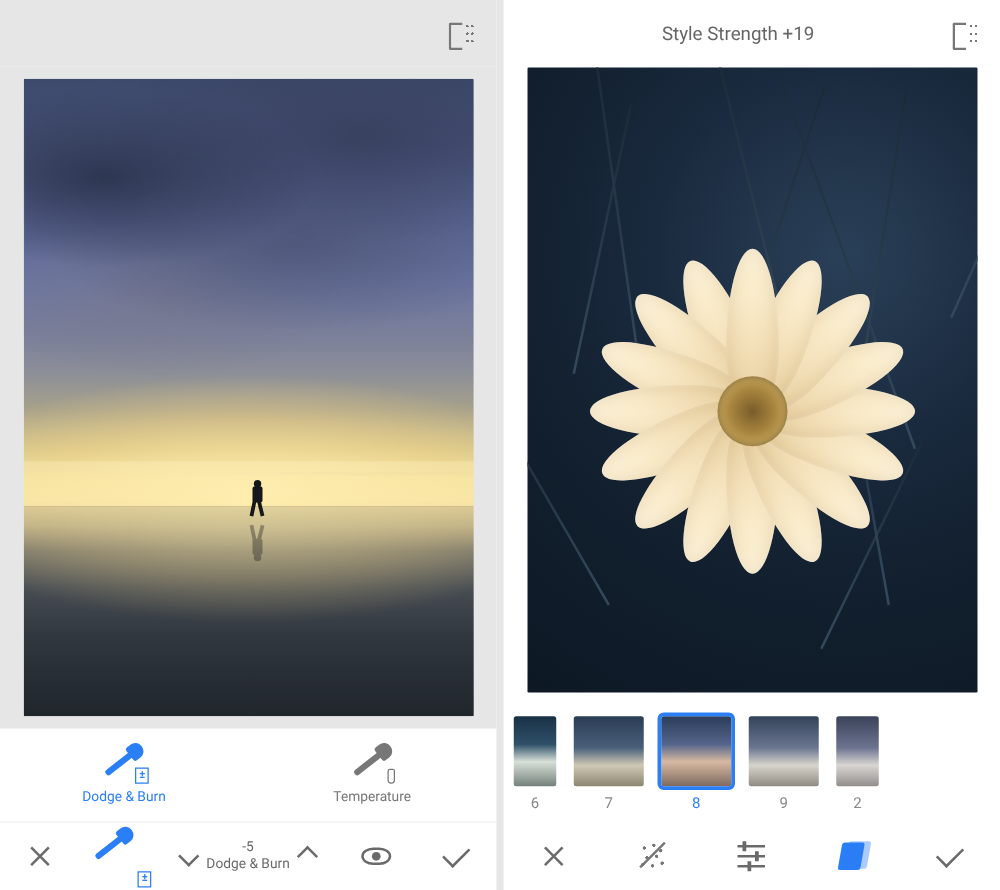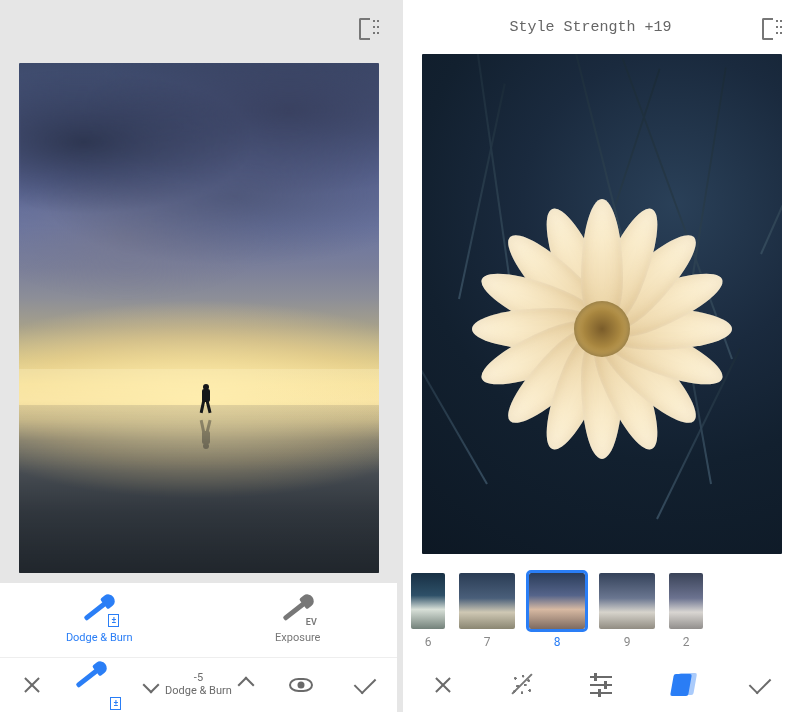--- a/index.html
+++ b/index.html
@@ -4,21 +4,21 @@
 <style>
 * { margin:0; padding:0; box-sizing:border-box; }
 html, body { width:800px; height:712px; overflow:hidden; font-family:-apple-system, Roboto, Arial, sans-serif; }
 body { background:#e6e6e6; display:flex; }
 
 .phone { height:712px; background:#fff; display:flex; flex-direction:column; position:relative; }
 .phone-left { width:397px; }
 .phone-right { width:397px; margin-left:6px; }
 
 
-.topbar { height:56px; display:flex; align-items:center; justify-content:flex-end; padding:0 16px; background:#e6e6e6; color:#666;font-family:Liberation Mono, monospace; }
+.topbar { height:56px; display:flex; align-items:center; justify-content:flex-end; padding:0 16px; background:#e6e6e6; color:#666; }
 .topbar.light { background:#fff; }
 .topbar .title { flex:1; text-align:center; font-size:15px; }
 .compare-icon { width:22px; height:18px; position:relative; }
 .compare-icon::before { content:""; position:absolute; left:0; top:0; width:9px; height:18px; border:2px solid #777; border-right:none; border-radius:2px 0 0 2px; }
 .compare-icon::after { content:""; position:absolute; right:0; top:0; width:9px; height:18px; background:
  radial-gradient(circle at 2px 3px,#777 1px,transparent 1px),
  radial-gradient(circle at 6px 3px,#777 1px,transparent 1px),
  radial-gradient(circle at 2px 9px,#777 1px,transparent 1px),
  radial-gradient(circle at 6px 9px,#777 1px,transparent 1px),
  radial-gradient(circle at 2px 15px,#777 1px,transparent 1px),
@@ -172,23 +172,23 @@
   <div class="tool active">
    <div class="ticon">
           <div class="brush"></div>
           <div class="badge box">±</div>
         </div>
    <span>Dodge &amp; Burn</span>
   </div>
   <div class="tool">
    <div class="ticon">
           <div class="brush"></div>
-          <div class="badge">EV</div>
-        </div>
-   <span>Exposure</span>
+          <div class="badge therm"></div>
+        </div>
+   <span>Temperature</span>
   </div>
  </div>
 
  <div class="actionbar">
   <div class="abtn">
         <div class="x-icon"></div>
       </div>
   <div class="abtn active">
    <div class="ticon" style="color:#2a7ef6;width:26px;height:22px">
           <div class="brush"></div>

